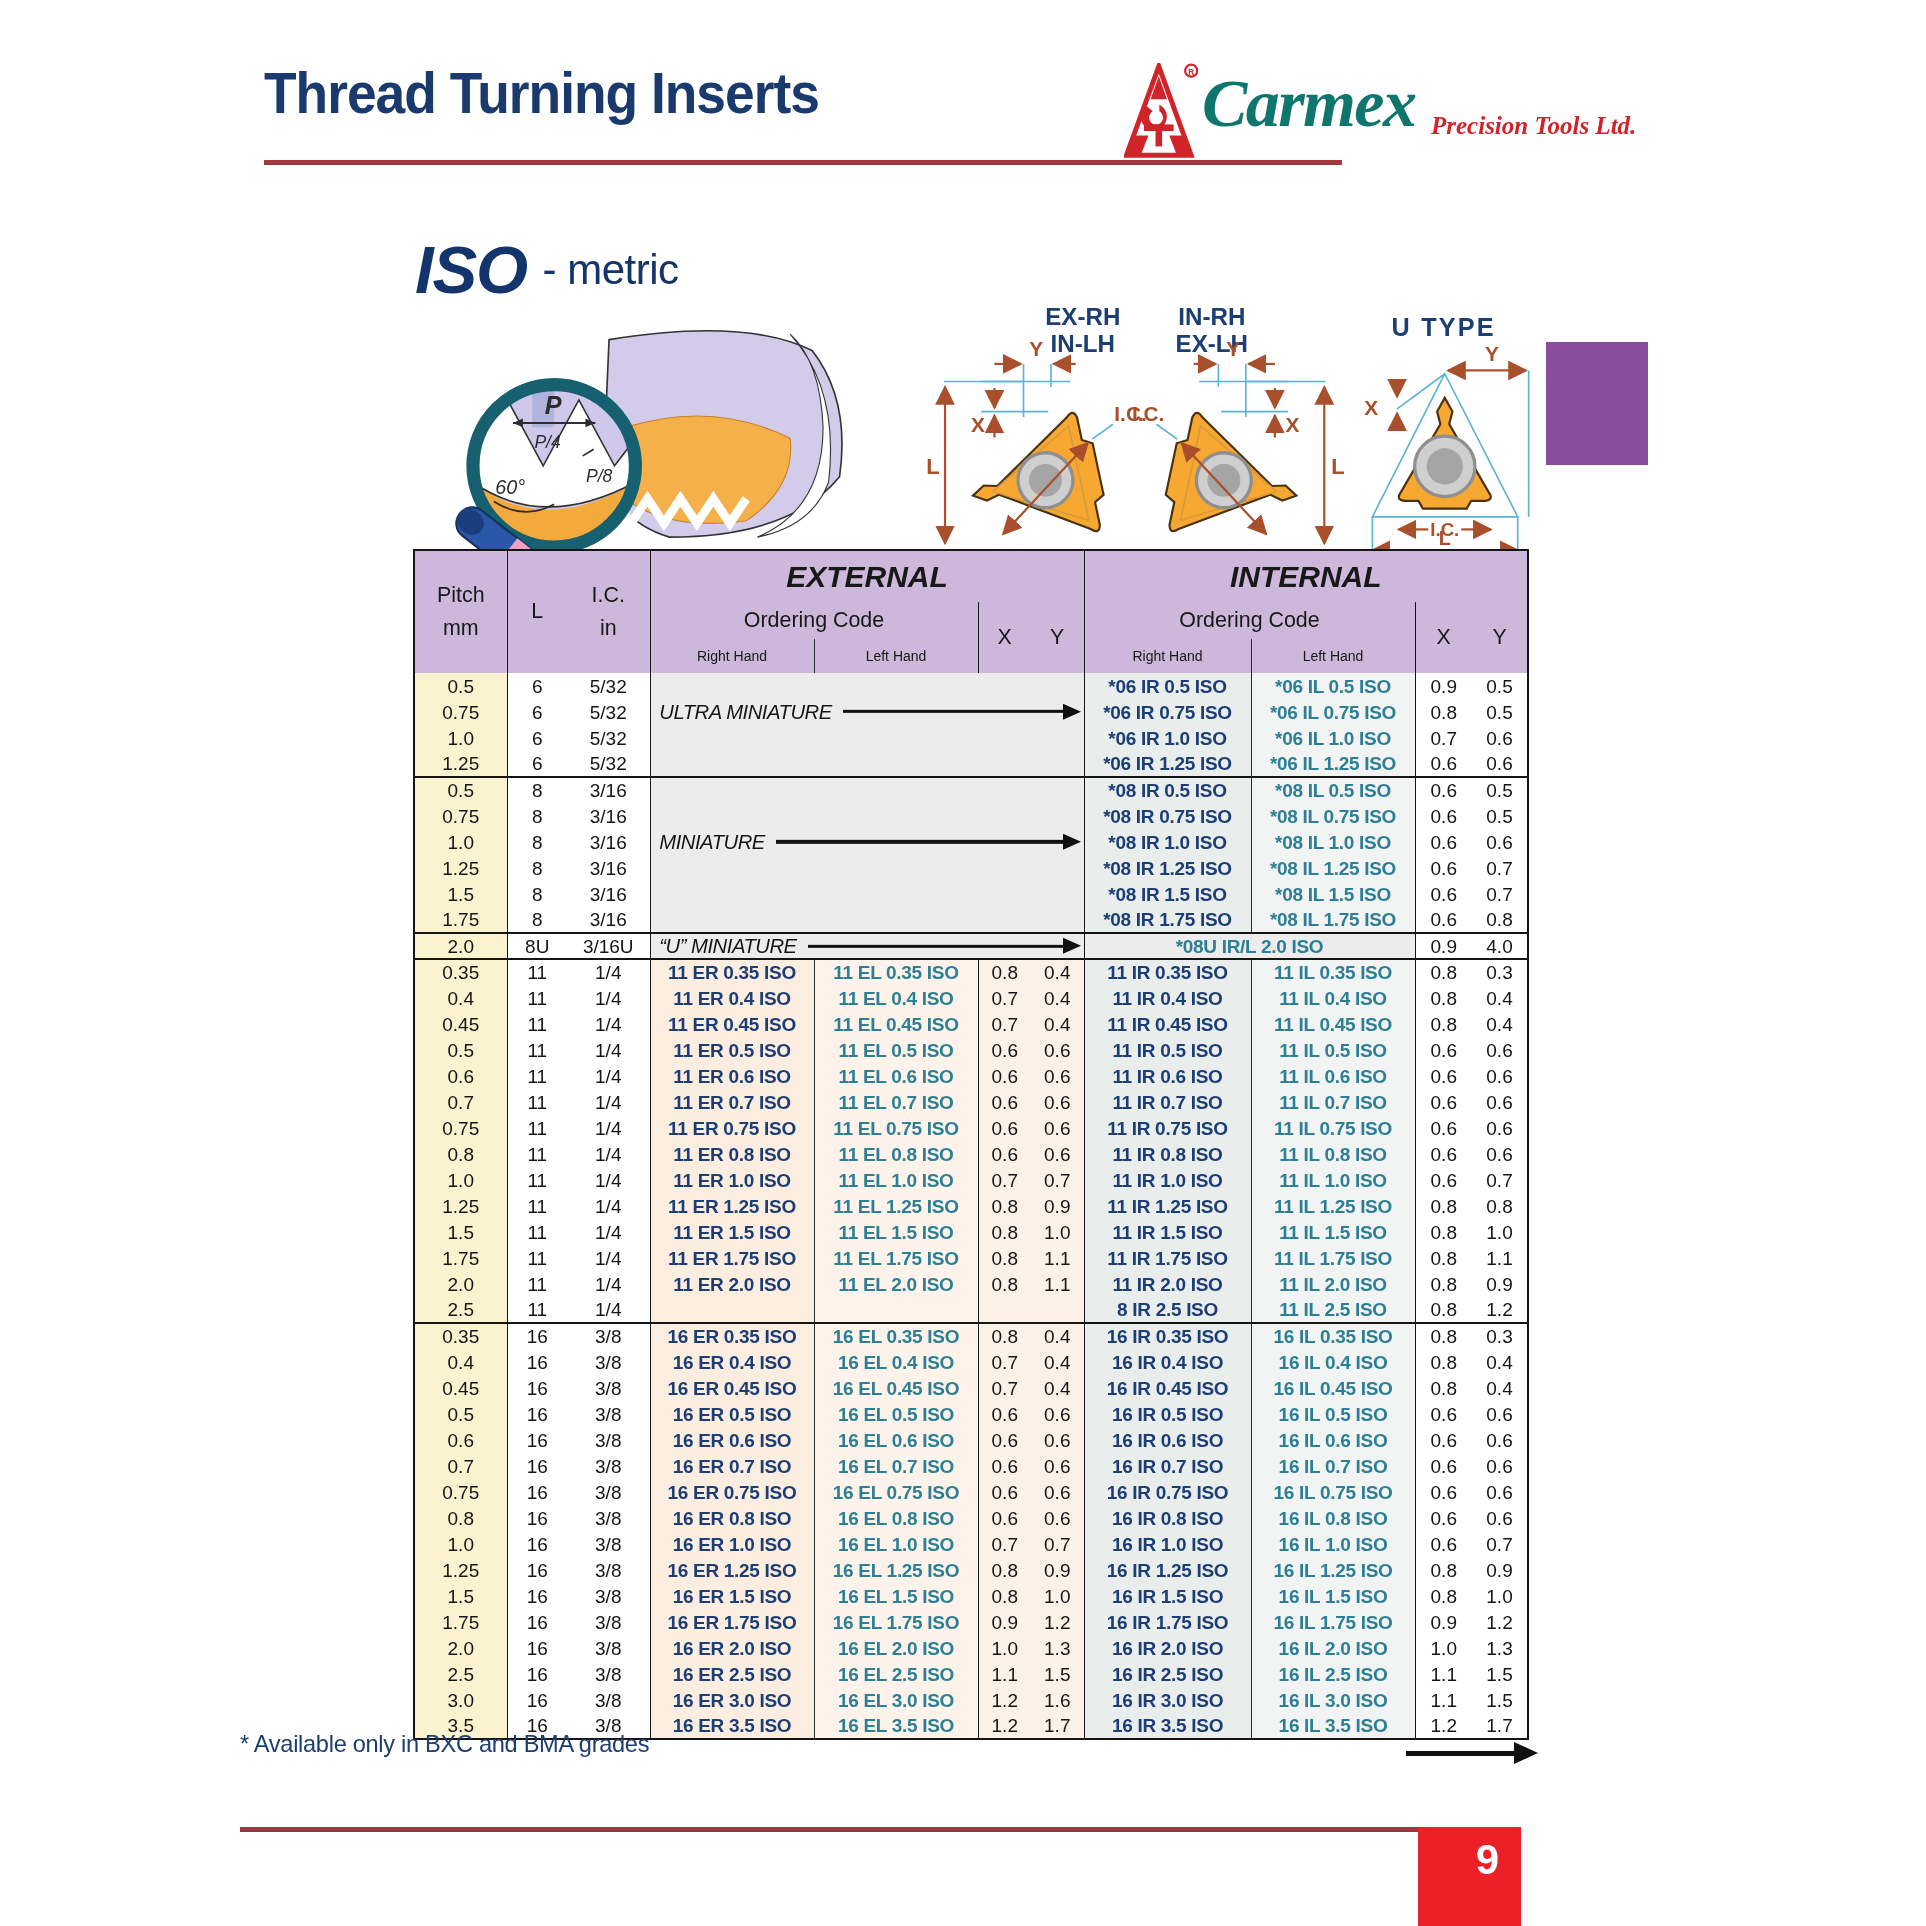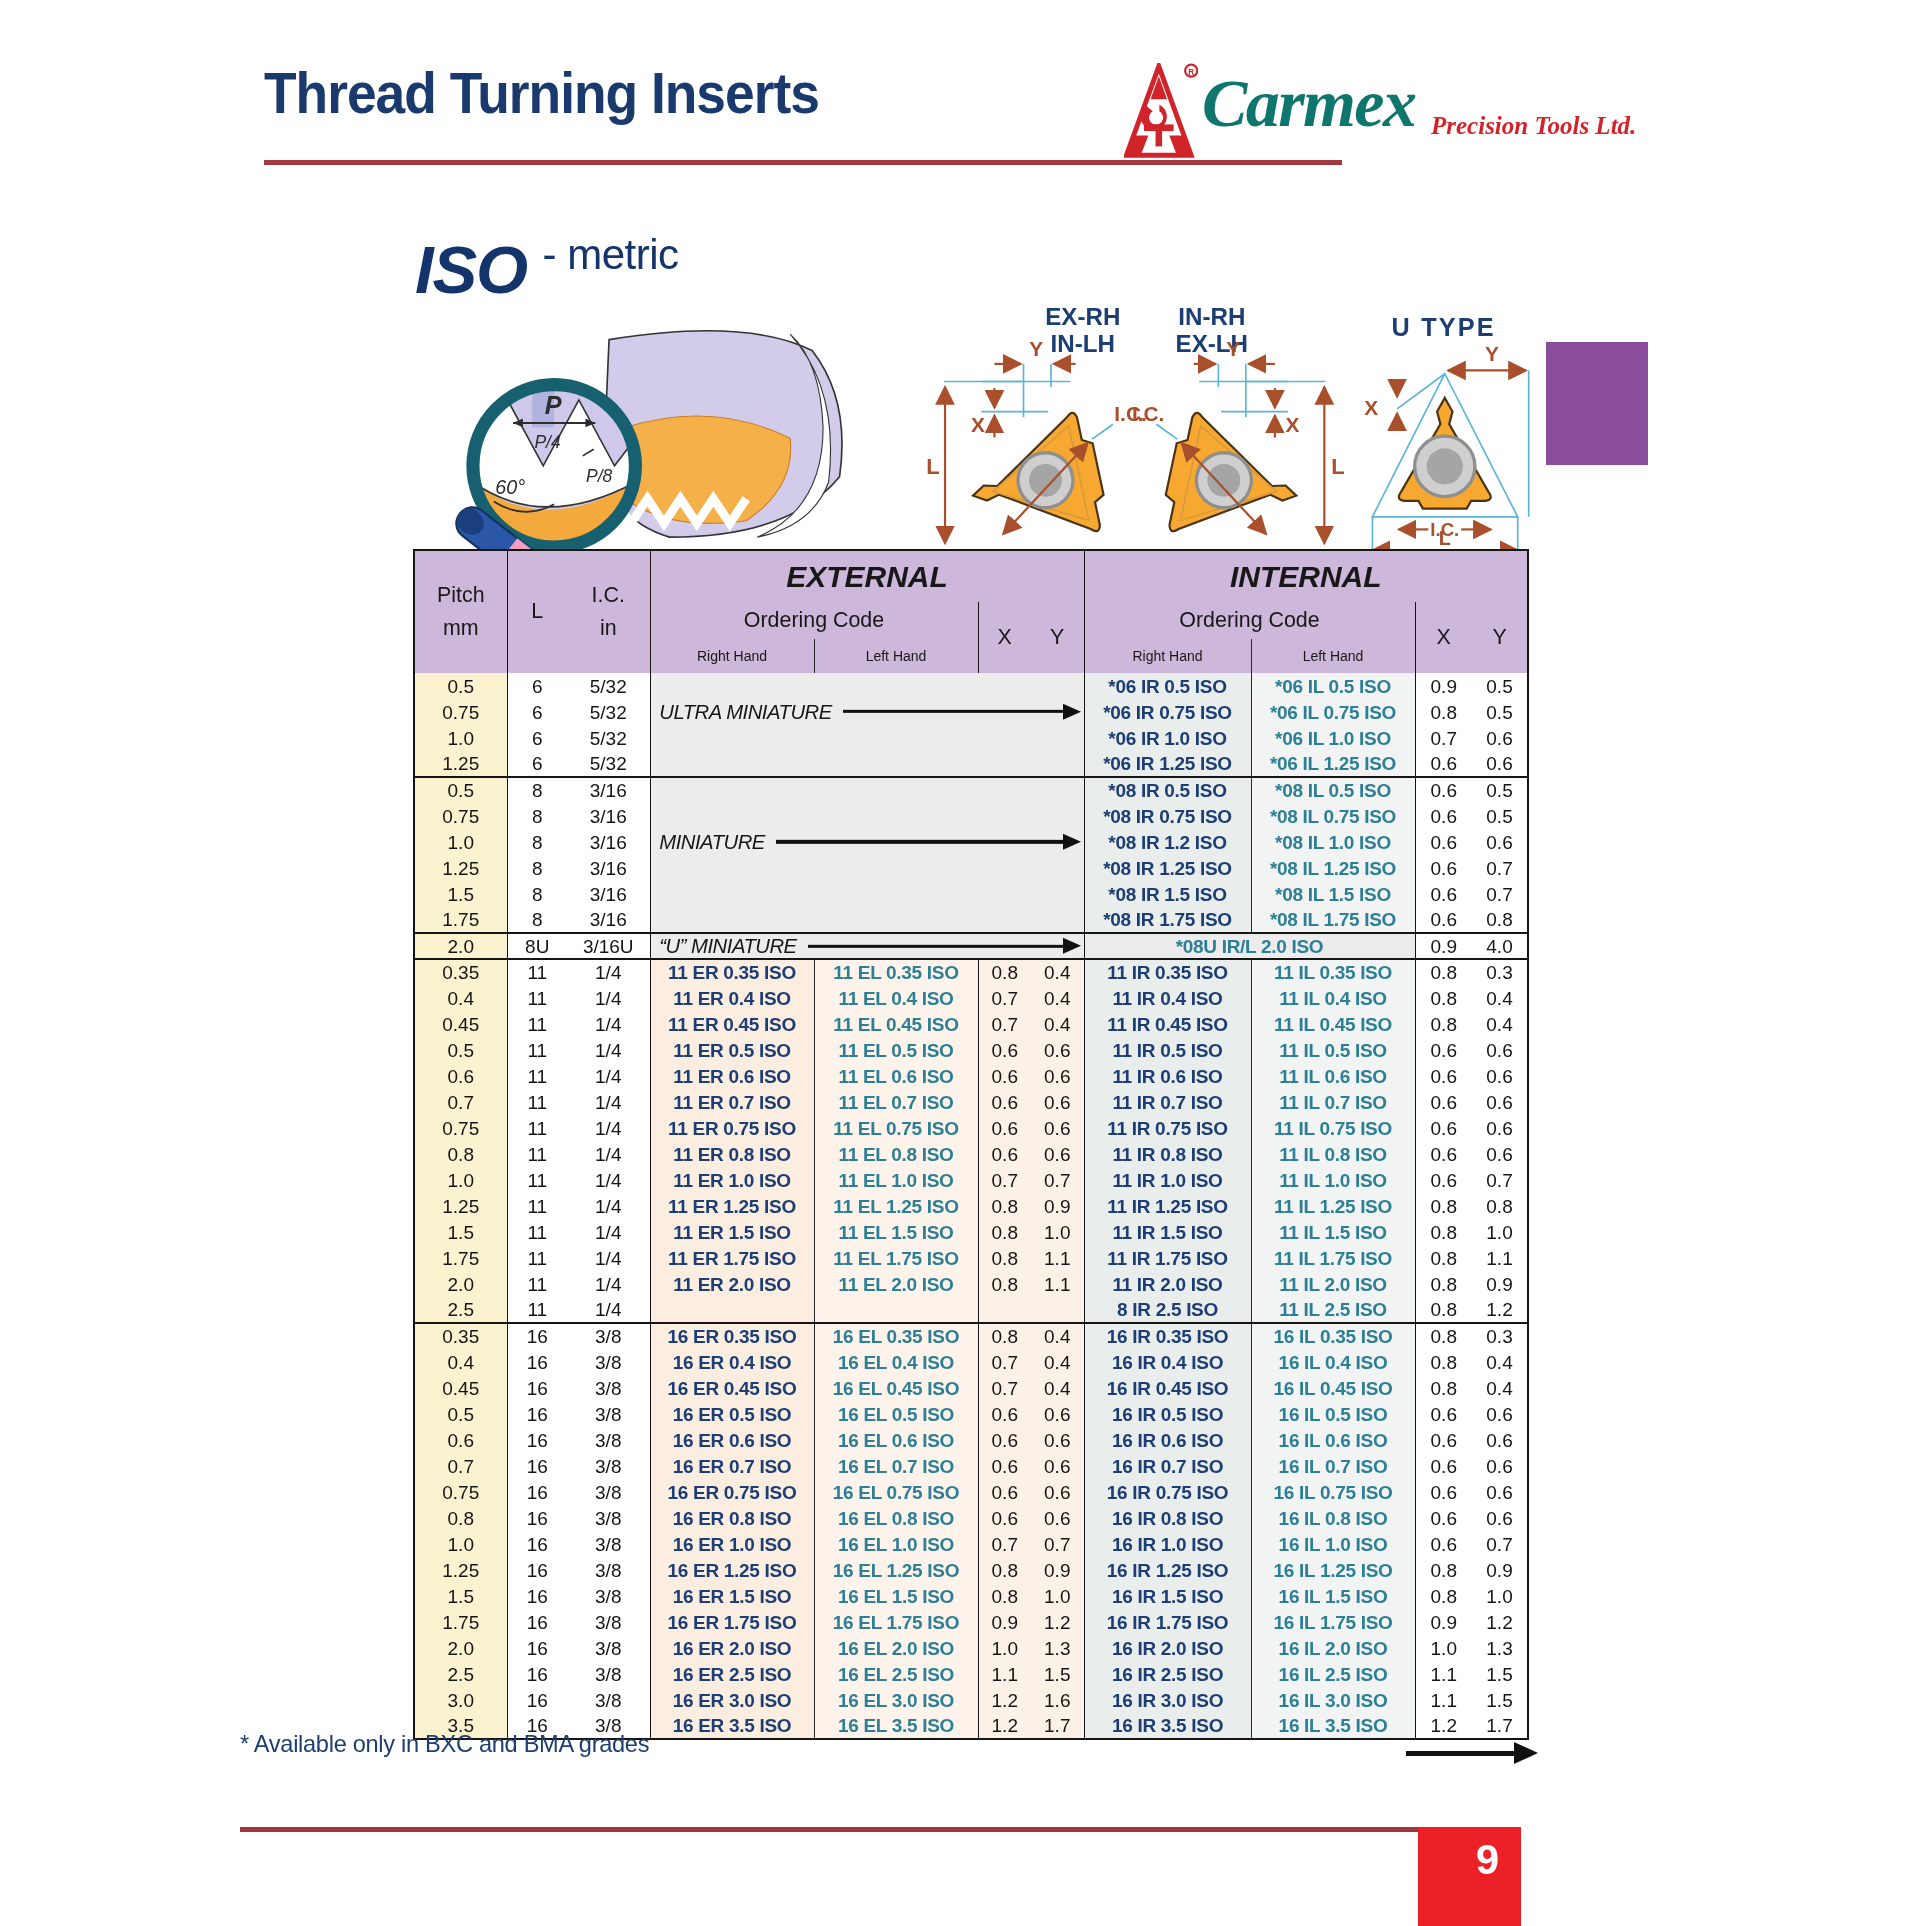--- a/index.html
+++ b/index.html
@@ -11,21 +11,21 @@
          letter-spacing:-1.1px;transform:scaleX(.92);transform-origin:left;white-space:nowrap;}
   #title-underline{position:absolute;left:264px;top:160px;width:1078px;height:5px;background:#a3383f;}
   #logo{position:absolute;left:1124px;top:61px;width:494px;height:104px;}
   #logo-triangle{position:absolute;left:0;top:2.2px;}
   #logo-word{position:absolute;left:78px;top:3.3px;font-family:"Liberation Serif",serif;
              font-style:italic;font-weight:700;font-size:68px;color:#0f766e;letter-spacing:-1.6px;}
   #logo-tagline{position:absolute;left:307px;top:51px;font-family:"Liberation Serif",serif;
              font-style:italic;font-weight:700;font-size:25px;color:#d1232a;white-space:nowrap;}
 
   
-  #section{position:absolute;left:415px;top:231px;display:flex;align-items:flex-start;color:#14356b;}
+  #section{position:absolute;left:415px;top:231px;display:flex;align-items:center;color:#14356b;}
   #section .iso{font-size:67px;font-weight:700;font-style:italic;letter-spacing:-1.1px;}
   #section .metric{font-size:42px;margin-left:15.4px;letter-spacing:-0.5px;}
 
   
   .diag{position:absolute;}
   #purple-square{position:absolute;left:1546px;top:342px;width:102px;height:123px;background:#8a4d9e;}
 
   
   #tblwrap{position:absolute;left:413px;top:549px;}
   table.tbl{border-collapse:collapse;table-layout:fixed;width:1115px;border:2.2px solid #151515;}
@@ -369,21 +369,21 @@
             <td class="c-ic">3/16</td>
             <td class="c-ir code-r">*08 IR 0.75 ISO</td>
             <td class="c-il code-l">*08 IL 0.75 ISO</td>
             <td class="c-xi num">0.6</td>
             <td class="c-yi num">0.5</td>
           </tr>
           <tr>
             <td class="c-pitch">1.0</td>
             <td class="c-l">8</td>
             <td class="c-ic">3/16</td>
-            <td class="c-ir code-r">*08 IR 1.2 ISO</td>
+            <td class="c-ir code-r">*08 IR 1.0 ISO</td>
             <td class="c-il code-l">*08 IL 1.0 ISO</td>
             <td class="c-xi num">0.6</td>
             <td class="c-yi num">0.6</td>
           </tr>
           <tr>
             <td class="c-pitch">1.25</td>
             <td class="c-l">8</td>
             <td class="c-ic">3/16</td>
             <td class="c-ir code-r">*08 IR 1.25 ISO</td>
             <td class="c-il code-l">*08 IL 1.25 ISO</td>

